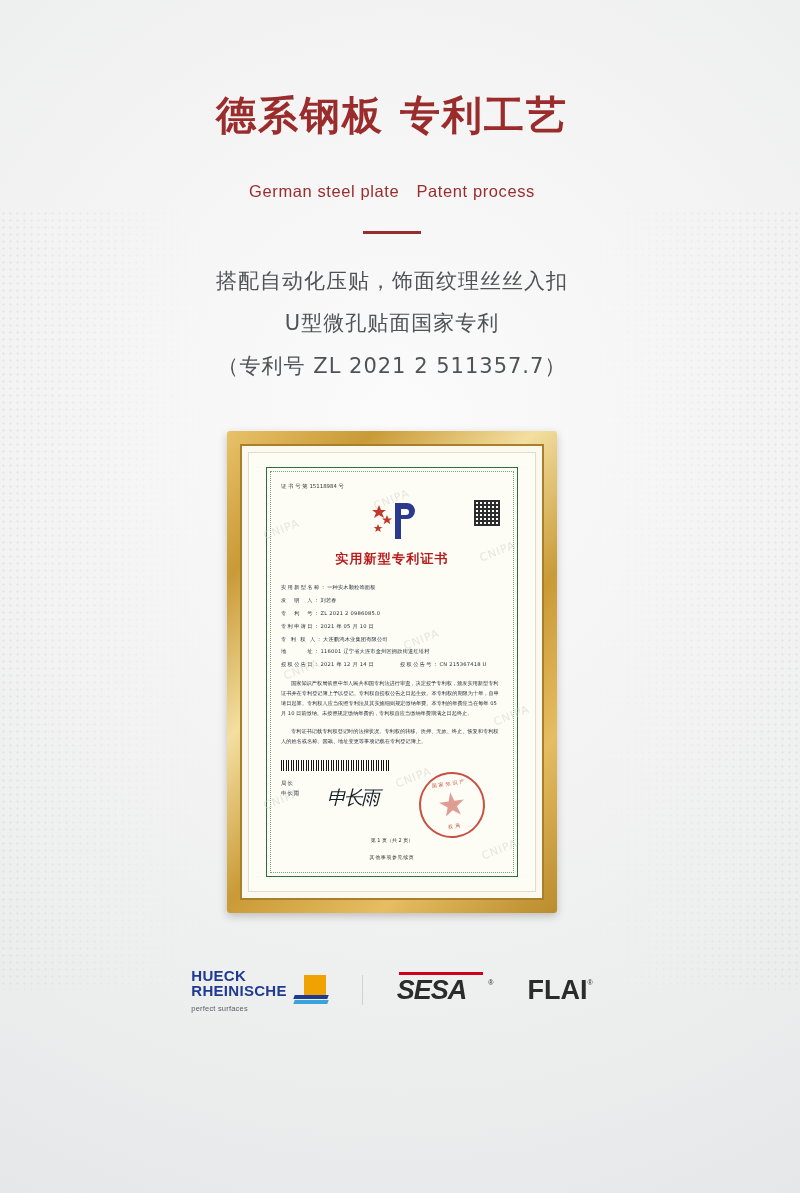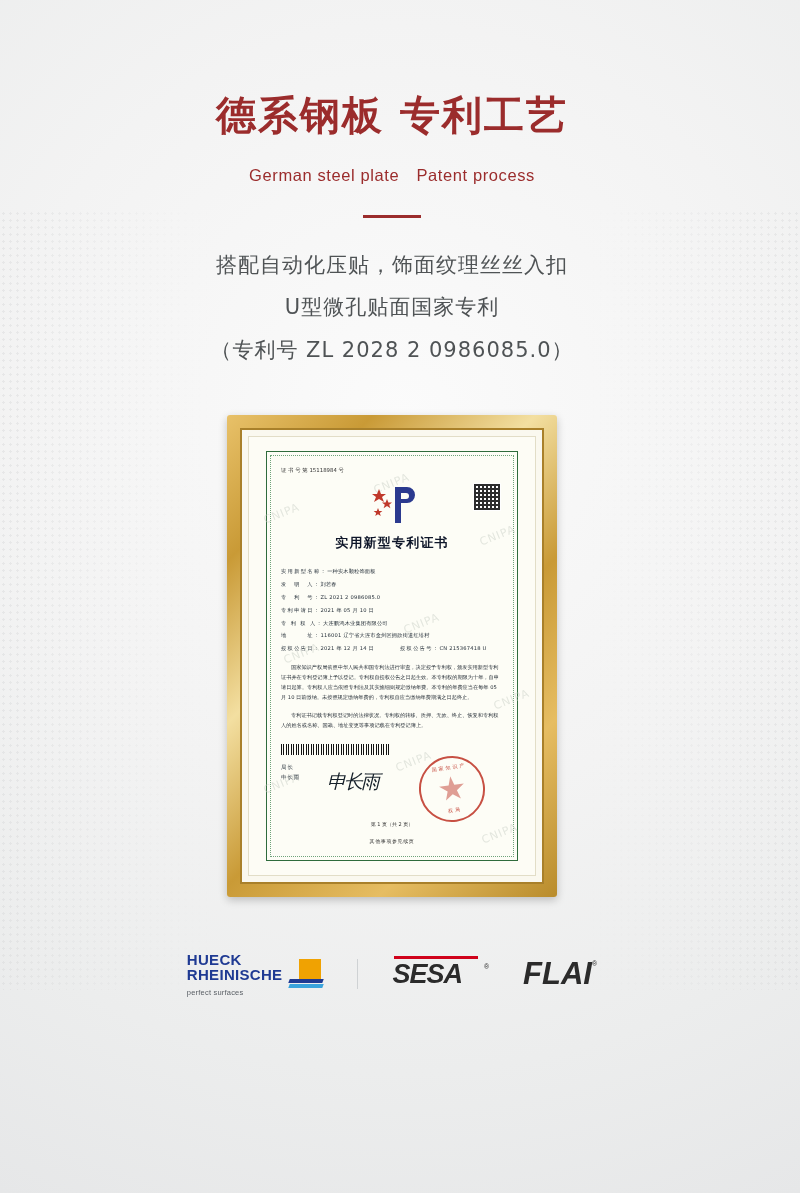--- a/index.html
+++ b/index.html
@@ -43,21 +43,21 @@
   .headline {
     margin: 0;
     padding-top: 88px;
     font-size: 40px;
     font-weight: bold;
     letter-spacing: 2px;
     color: #9b2c2c;
     font-family: "DejaVu Sans", "Liberation Sans", sans-serif;
   }
   .subhead {
-    margin: 0;
+    margin: 16px;
     padding-top: 22px;
     font-size: 16.5px;
     color: #9b2c2c;
     letter-spacing: .6px;
   }
   .divider {
     width: 58px;
     height: 3px;
     background: #9b2c2c;
     margin: 28px auto 0;
@@ -170,21 +170,21 @@
       repeating-linear-gradient(0deg, #1b1b1b 0 2px, transparent 2px 4px),
       repeating-linear-gradient(90deg, #1b1b1b 0 2px, transparent 2px 4px);
     background-color: #fff;
     border: 1px solid #fff;
     opacity: .92;
   }
   .cert-title {
     text-align: center;
     font-size: 13px;
     font-weight: bold;
-    color: #0f172a;
+    color: #b91c1c;
     letter-spacing: 1.2px;
     margin: 0 0 12px;
     font-family: "DejaVu Sans", "Liberation Sans", sans-serif;
   }
   .field { margin-bottom: 3.2px; letter-spacing: .2px; }
   .field .lbl { letter-spacing: 1.4px; }
   .two-col { display: flex; gap: 26px; }
   .para {
     margin-top: 8px;
     text-indent: 10px;
@@ -347,23 +347,22 @@
     width: 84px;
     height: 3px;
     background: #d0021b;
   }
   .sesa-reg { font-size: 7px; color: #2b2b2b; align-self: flex-start; margin-top: 4px; }
   .logo-flai {
     display: flex;
     align-items: flex-start;
   }
   .flai-word {
-    font-size: 31px;
+    font-size: 27px;
     font-weight: bold;
-    font-style: italic;
     color: #2b2b2b;
     letter-spacing: 0px;
     font-family: "Liberation Sans", sans-serif;
   }
   .flai-reg { font-size: 7px; color: #2b2b2b; margin-top: 4px; }
 </style>
 </head>
 <body>
 
 <div class="page">
@@ -372,21 +371,21 @@
 
   <div class="wrap">
 
     <h1 class="headline">德系钢板 专利工艺</h1>
     <p class="subhead">German steel plate　Patent process</p>
     <div class="divider"></div>
 
     <div class="desc">
       <div>搭配自动化压贴，饰面纹理丝丝入扣</div>
       <div>U型微孔贴面国家专利</div>
-      <div>（专利号 ZL 2028 2 0986085.0）</div>
+      <div>（专利号 ZL 2021 2 511357.7）</div>
     </div>
 
     <div class="cert-area">
       <div class="frame">
         <div class="frame-inner">
           <div class="mat">
 
             <div class="cert-doc">
 
               <div class="watermark">

